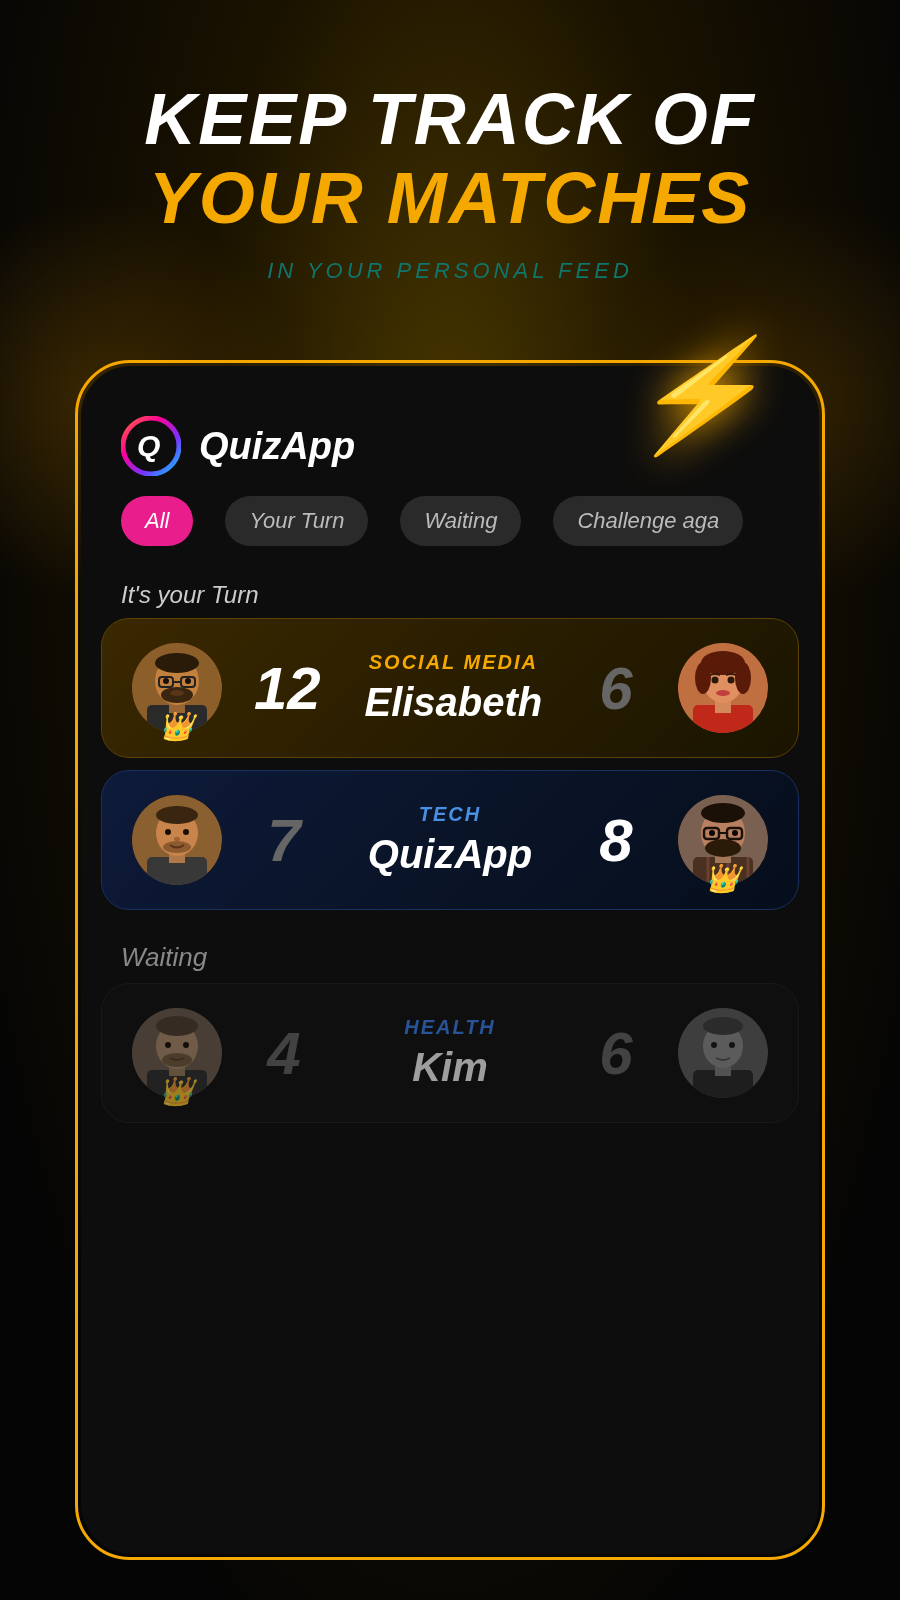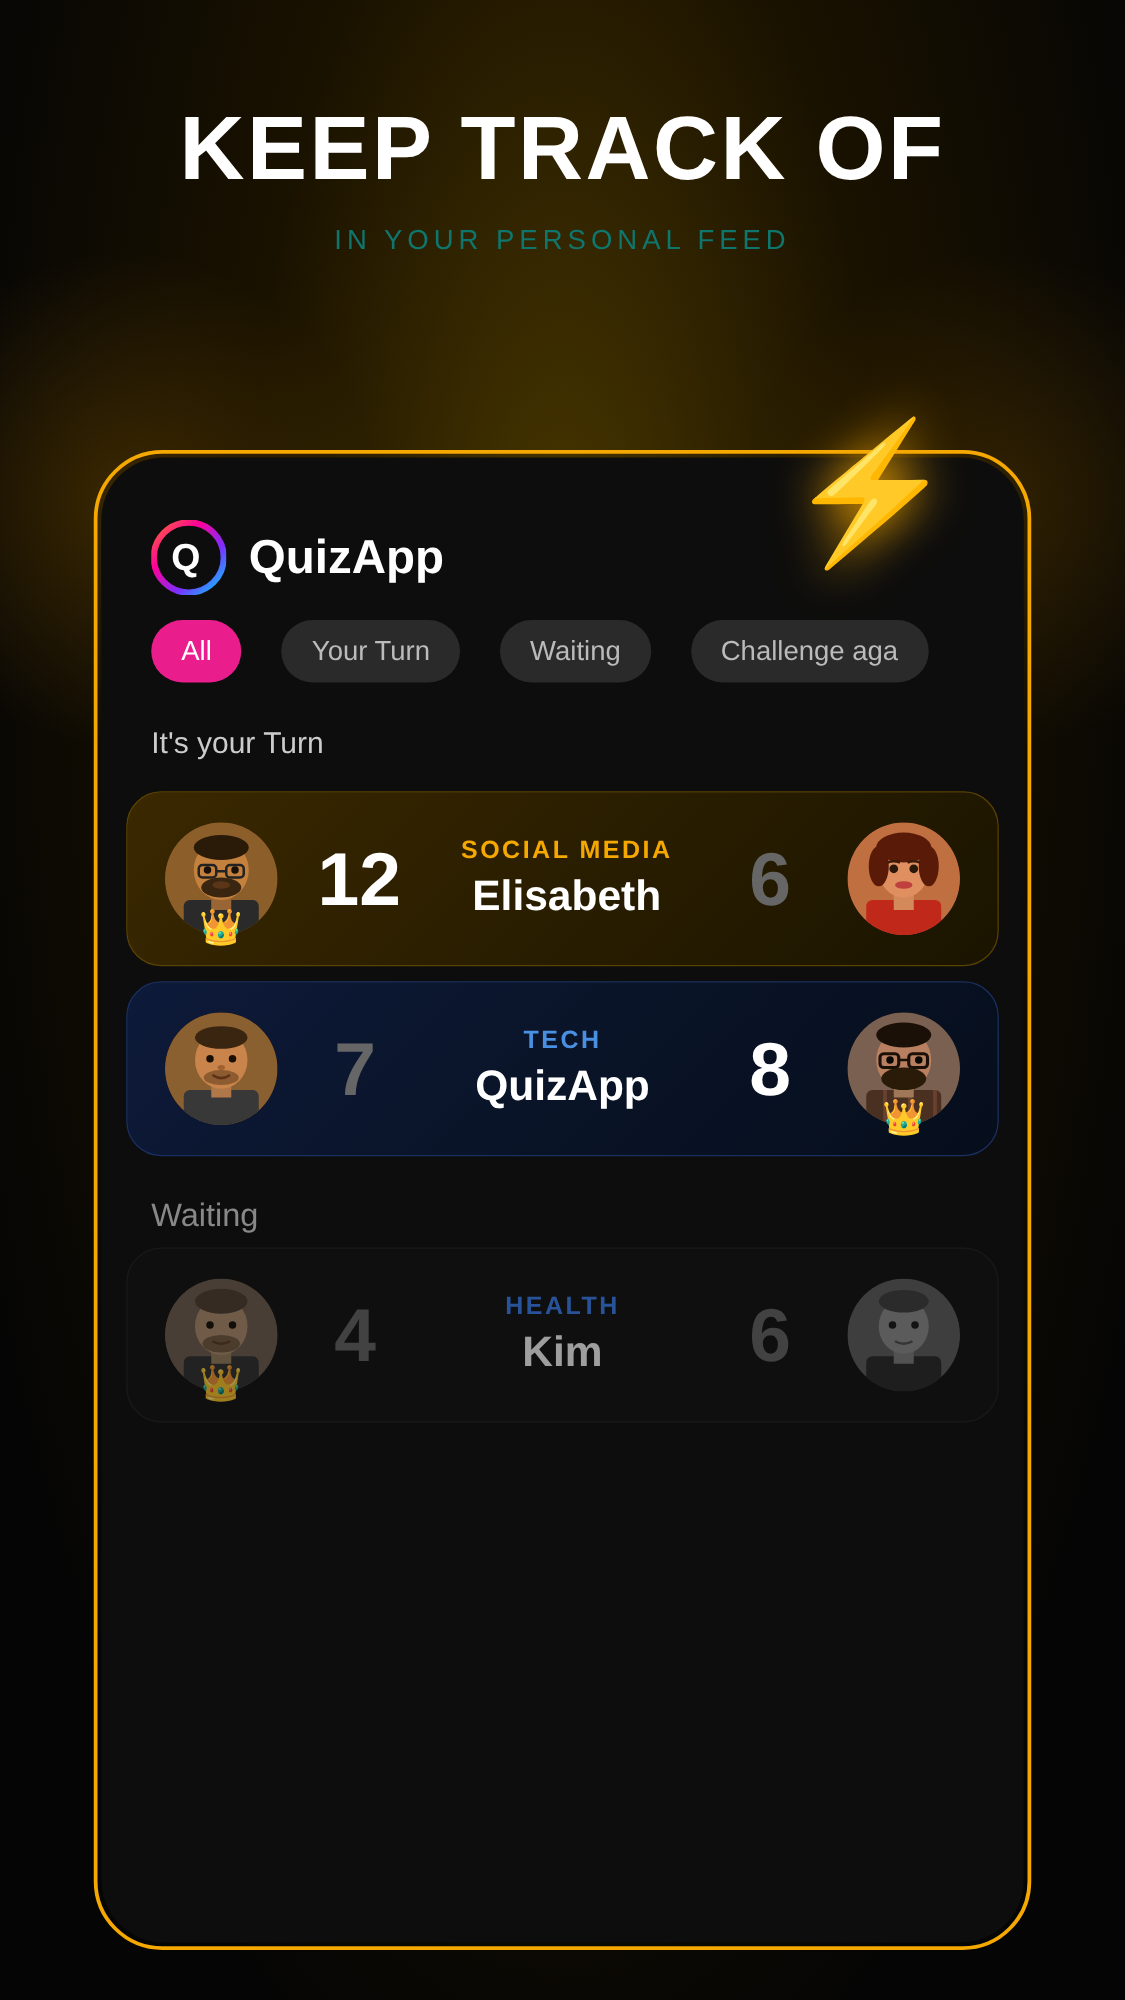--- a/index.html
+++ b/index.html
@@ -39,20 +39,21 @@
       height: 400px;
       background: radial-gradient(ellipse, rgba(120,80,0,0.3) 0%, transparent 70%);
       z-index: 0;
     }
 
     .content {
       position: relative;
       z-index: 1;
       width: 900px;
       height: 1140px;
+      font-style: italic;
     }
 
     
     .header {
       text-align: center;
       padding-top: 80px;
     }
 
     .header-line1 {
       font-size: 72px;
@@ -167,21 +168,21 @@
       color: #fff;
     }
 
     .tab-inactive {
       background: #2a2a2a;
       color: #bbb;
     }
 
     
     .section-label {
-      padding: 15px 40px 24px 40px;
+      padding: 15px 40px 9px 40px;
       font-size: 24px;
       color: #ccc;
       font-weight: 400;
     }
 
     
     .match-cards {
       padding: 0 20px;
       display: flex;
       flex-direction: column;
@@ -251,21 +252,21 @@
       letter-spacing: 2px;
       text-transform: uppercase;
       margin-bottom: 6px;
     }
 
     .cat-gold { color: #f5a800; }
     .cat-blue { color: #4a90e2; text-align: center; }
     .cat-green { color: #3b82f6; }
 
     .match-opponent {
-      font-size: 34px;
+      font-size: 40px;
       font-weight: 700;
       color: #ffffff;
     }
 
     
     .waiting-label {
       padding: 20px 40px 10px 40px;
       font-size: 26px;
       color: #888;
       font-weight: 500;
@@ -300,20 +301,21 @@
 <body>
 
 <div class="bg"></div>
 <div class="bg-glow-left"></div>
 <div class="bg-glow-right"></div>
 
 <div class="content">
 
   <div class="header">
     <div class="header-line1">KEEP TRACK OF</div>
+    <div class="header-line2">YOUR MATCHES</div>
     <div class="header-sub">IN YOUR PERSONAL FEED</div>
   </div>
 
   <div class="phone-wrapper">
 
     <div class="lightning">⚡</div>
 
     <div class="phone-border"></div>
 
     <div class="phone-screen">

